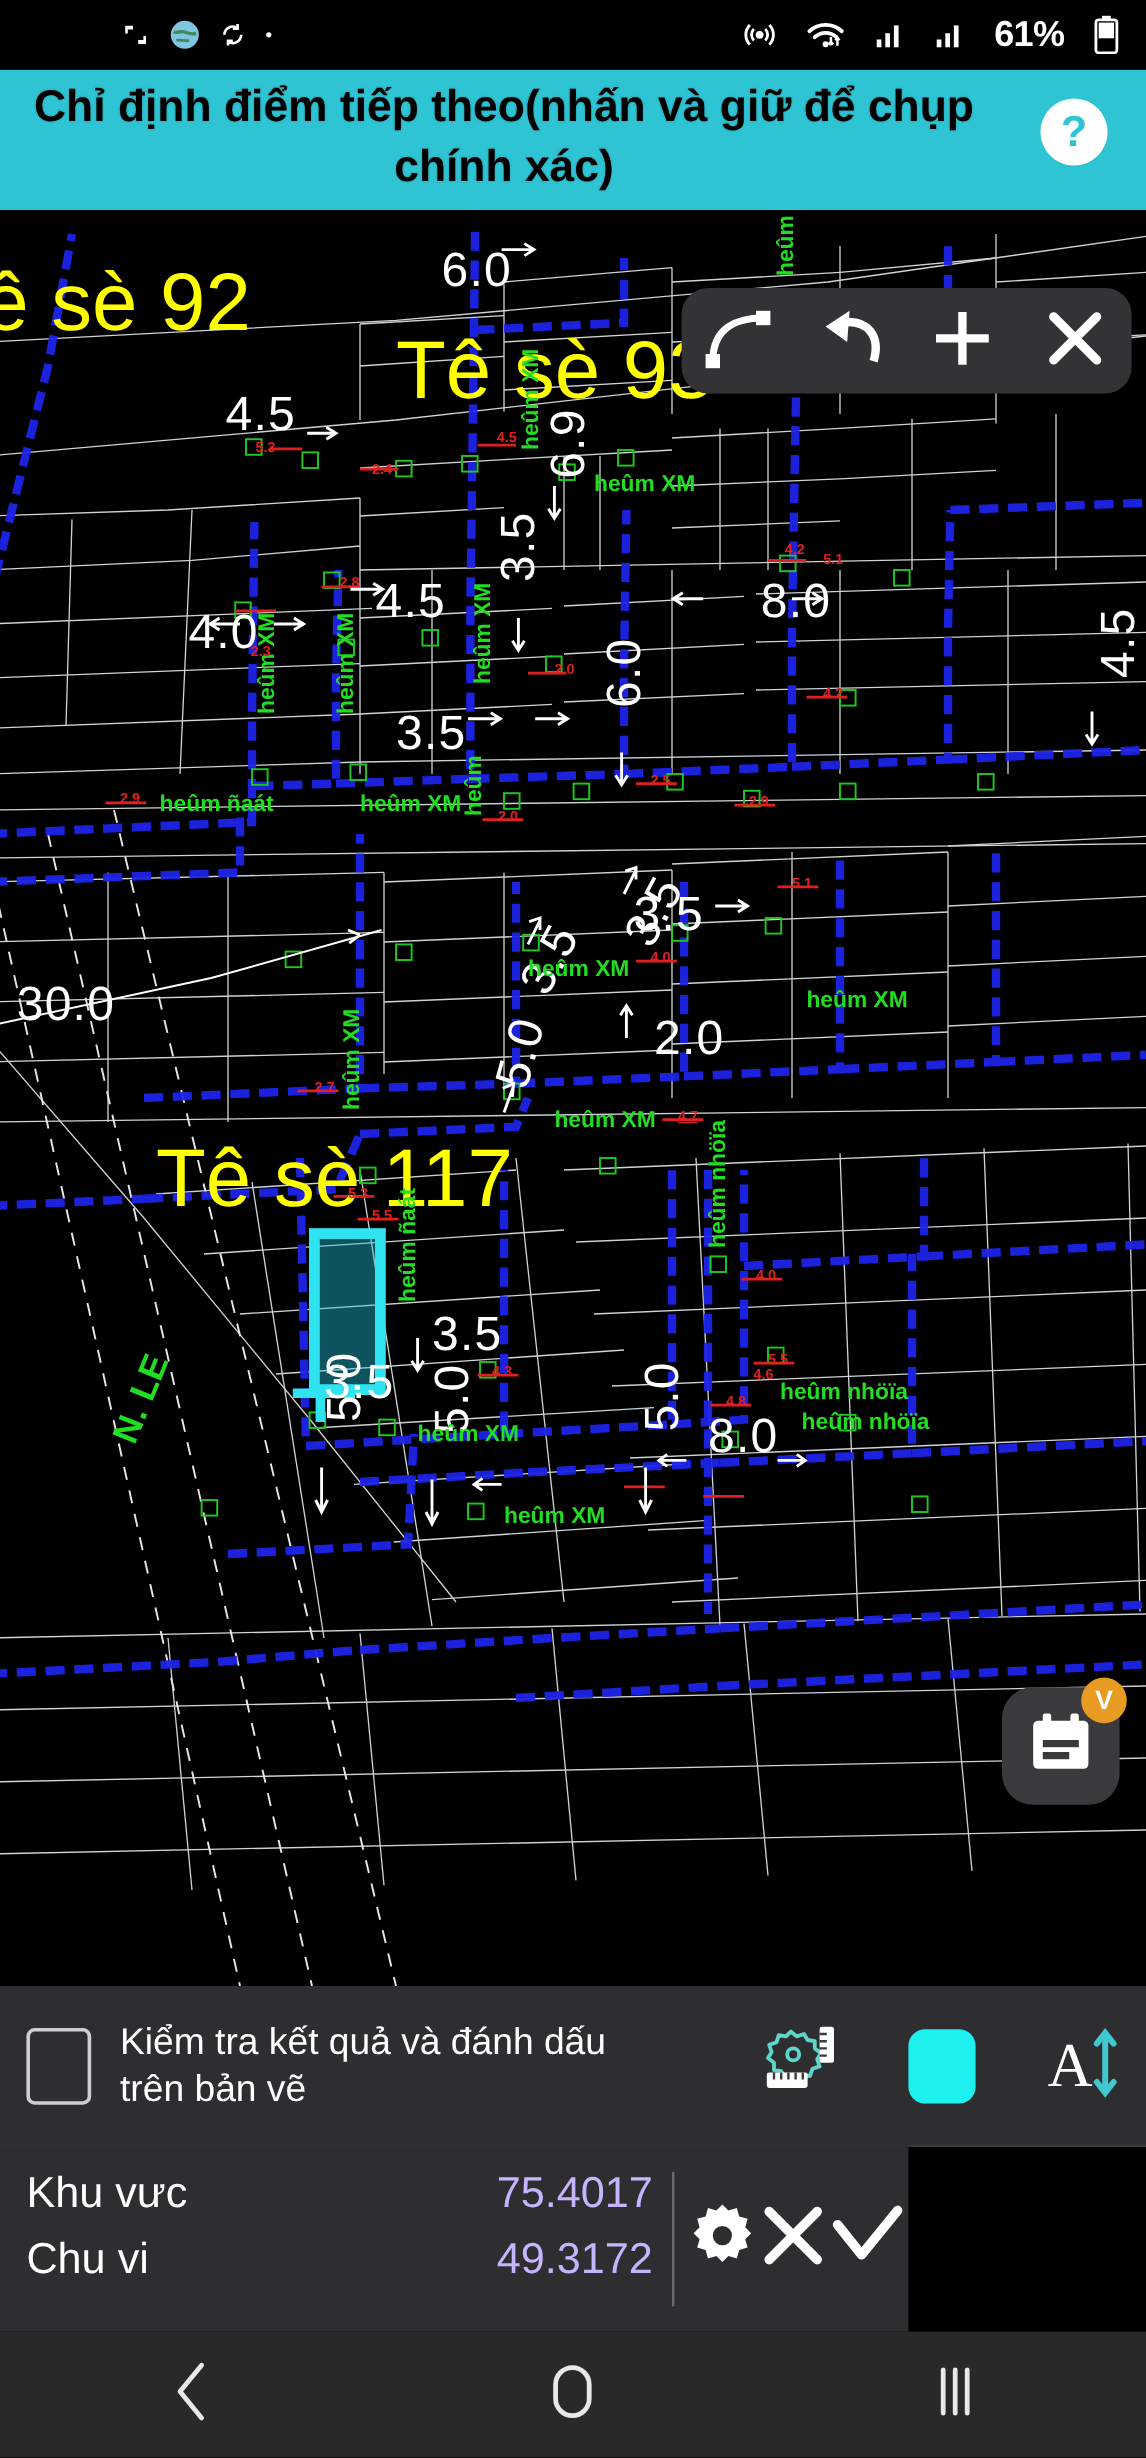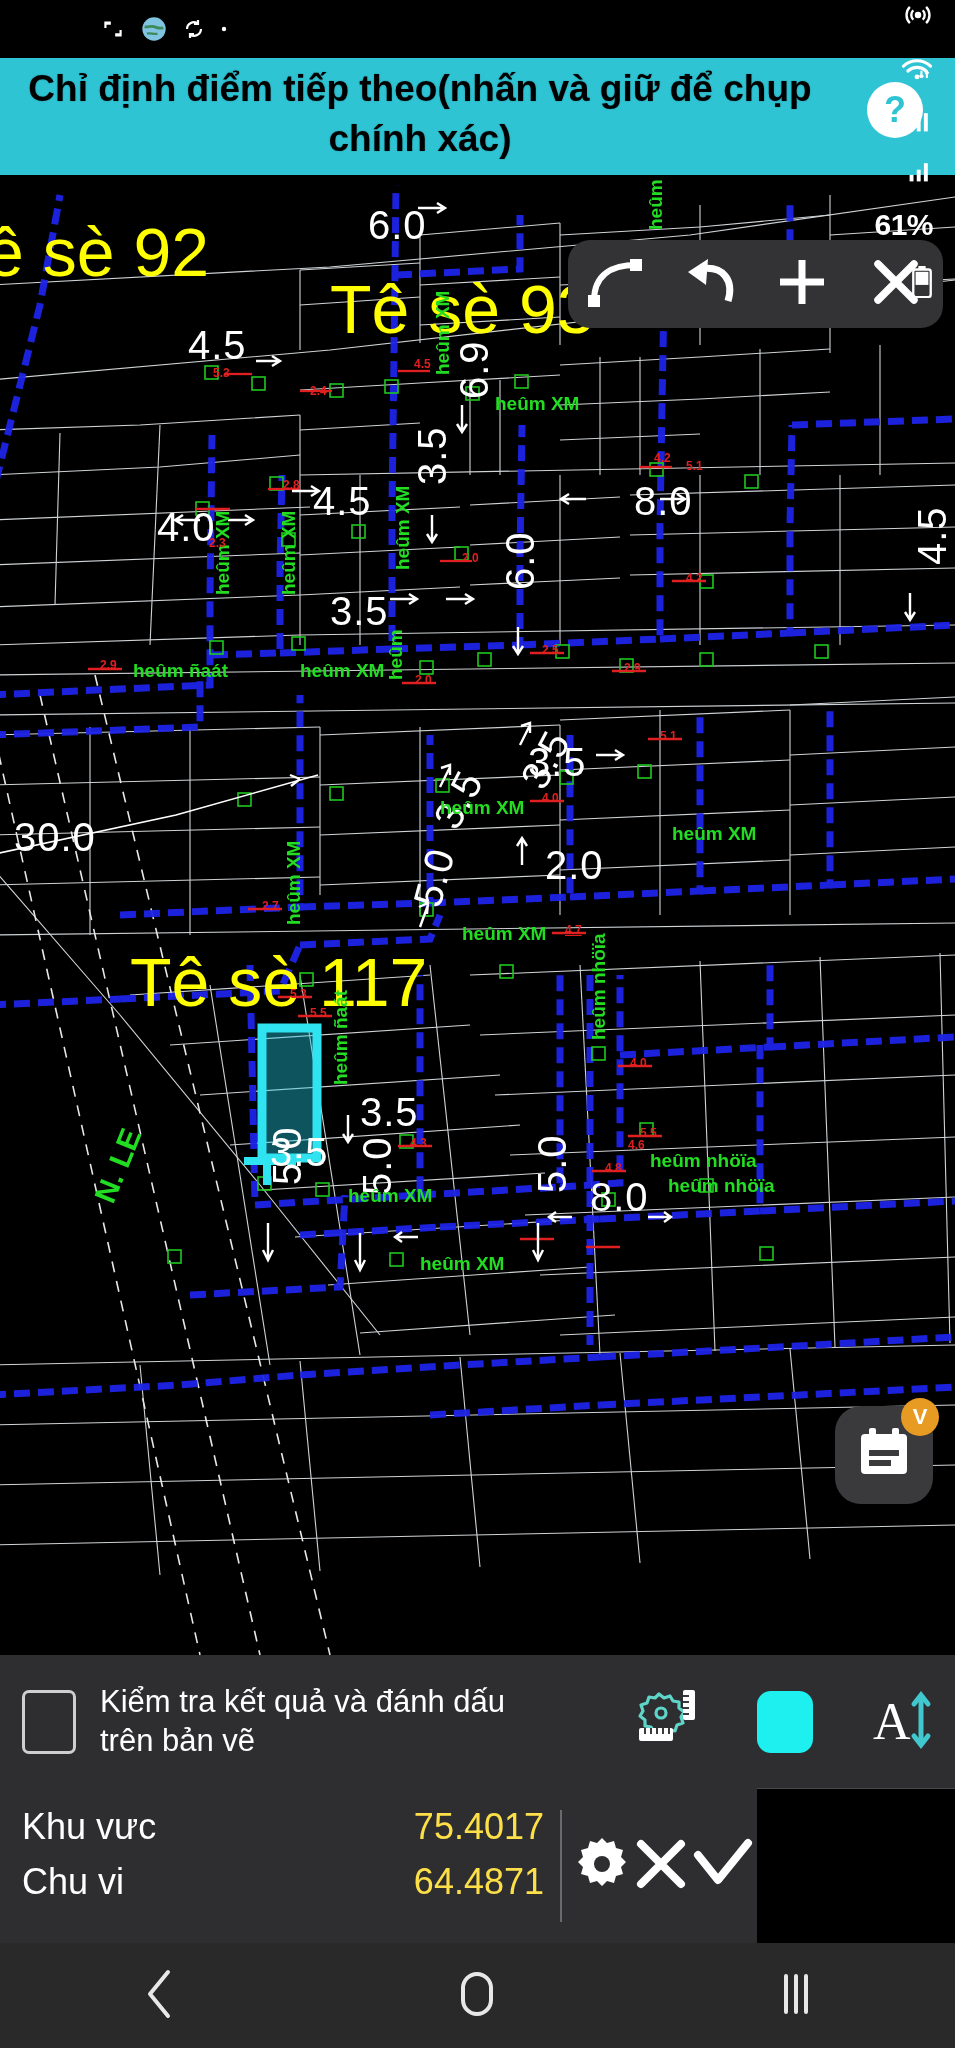--- a/index.html
+++ b/index.html
@@ -4,21 +4,21 @@
 <style>
   html,body{margin:0;padding:0;background:#000;}
   body{width:955px;height:2048px;overflow:hidden;
        font-family:"Liberation Sans", sans-serif;}
   #app{position:relative;width:955px;height:2048px;background:#000;overflow:hidden;}
 
   
   .statusbar{position:absolute;left:0;top:0;width:955px;height:58px;background:#000;
              display:flex;align-items:center;z-index:60;}
   .sb-left{display:flex;align-items:center;gap:14px;margin-left:100px;}
-  .sb-right{position:absolute;right:22px;top:0;height:58px;display:flex;align-items:flex-end;gap:24px;flex-direction:column;}
+  .sb-right{position:absolute;right:22px;top:0;height:58px;display:flex;align-items:center;gap:24px;}
   .sb-pct{color:#fff;font-size:30px;font-weight:700;letter-spacing:-.5px;}
   .ico{display:inline-block;line-height:0;}
 
   
   .header{position:absolute;left:0;top:58px;width:955px;height:117px;background:#2fc4d4;
           z-index:55;box-sizing:border-box;}
   .header .htext{position:absolute;left:20px;top:6px;width:800px;text-align:center;
         color:#000000;font-size:37px;font-weight:700;line-height:1.35;
         text-shadow:0 0 2px rgba(0,0,0,.25);}
   .help-btn{position:absolute;right:32px;top:24px;width:56px;height:56px;border-radius:50%;
@@ -57,21 +57,21 @@
   .chk-label{color:#fff;font-size:31px;line-height:1.25;margin-left:24px;width:455px;}
   .optbar-icons{position:absolute;right:22px;top:0;height:133px;display:flex;align-items:center;gap:58px;}
   .swatch{width:56px;height:62px;border-radius:14px;background:#1ef0f0;}
 
   
   .resbar{position:absolute;left:0;top:1788px;width:757px;height:155px;background:#2e2e31;
           display:flex;z-index:50;}
   .res-left{width:560px;padding:18px 0 0 22px;box-sizing:border-box;position:relative;}
   .res-row{display:flex;align-items:baseline;height:55px;}
   .res-key{color:#fff;font-size:36px;width:310px;}
-  .res-val{color:#fde047;font-size:36px;text-align:right;width:212px;}
+  .res-val{color:#c4b5fd;font-size:36px;text-align:right;width:212px;}
   .res-div{position:absolute;left:560px;top:22px;width:2px;height:112px;background:#6a6a6e;}
   .res-actions{flex:1;display:flex;align-items:center;justify-content:space-around;padding:0 28px;}
 
   
   .navbar{position:absolute;left:0;top:1943px;width:955px;height:105px;background:#292929;
           display:flex;align-items:center;justify-content:space-around;z-index:60;}
   .navbtn{width:110px;height:105px;display:flex;align-items:center;justify-content:center;}
 </style>
 </head>
 <body>
@@ -593,21 +593,21 @@
   </div>
 
   <div class="resbar">
     <div class="res-left">
       <div class="res-row">
         <span class="res-key">Khu vưc</span>
         <span class="res-val">75.4017</span>
       </div>
       <div class="res-row">
         <span class="res-key">Chu vi</span>
-        <span class="res-val">64.4871</span>
+        <span class="res-val">49.3172</span>
       </div>
     </div>
     <div class="res-div"></div>
     <div class="res-actions">
       <span>
         <span>
           <svg width="60" height="60" viewBox="0 0 60 60">
             <path d="M30 4 l5 5 7-2 2 7 7 2-2 7 5 5-5 5 2 7-7 2-2 7-7-2-5 5-5-5-7 2-2-7-7-2 2-7-5-5 5-5-2-7 7-2 2-7 7 2z" fill="#fff"></path>
             <circle cx="30" cy="30" r="8" fill="#2e2e31"></circle>
           </svg>

